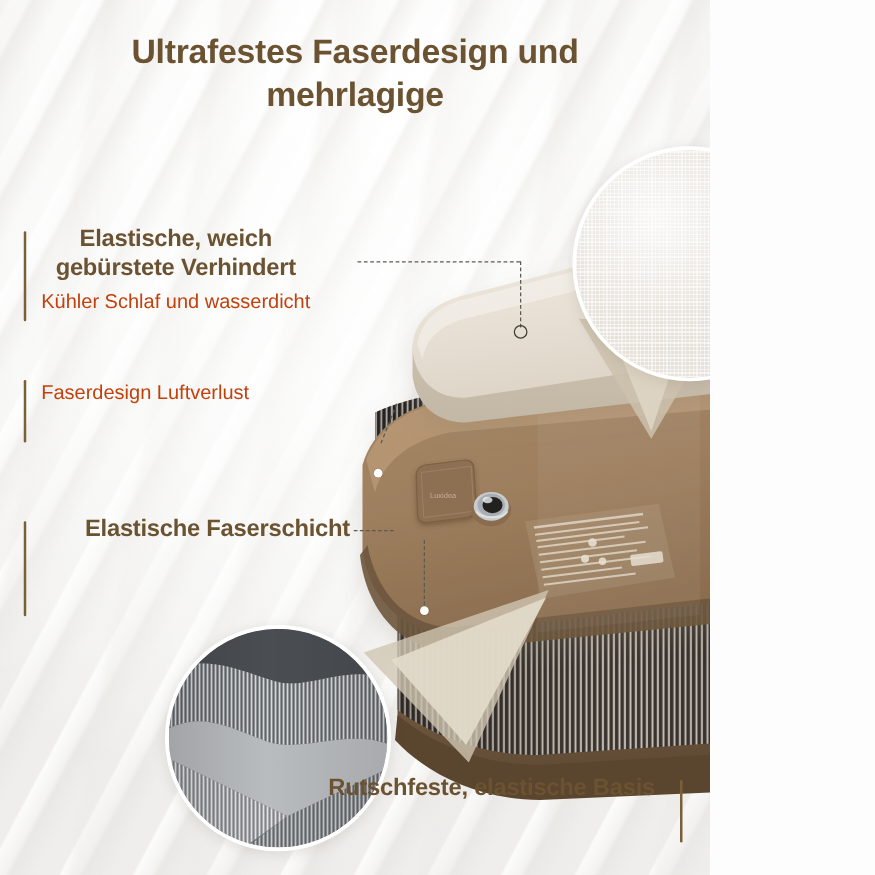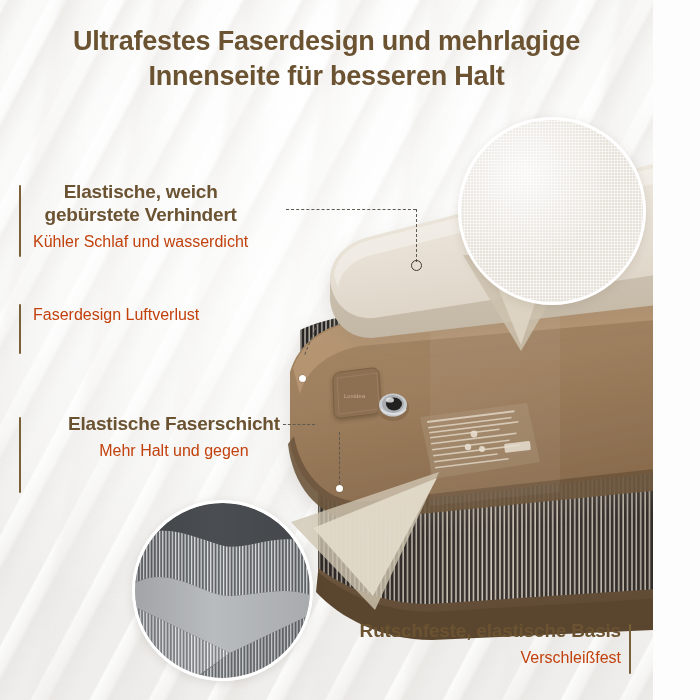--- a/index.html
+++ b/index.html
@@ -1,21 +1,21 @@
 <!DOCTYPE html>
 <html><head>
 <meta charset="utf-8">
 <style>
   html,body{margin:0;padding:0;}
   body{
     width:700px;height:700px;overflow:hidden;
     font-family:"Liberation Sans", sans-serif;
     background:#fdfdfd;
   }
-  #stage{position:relative;width:653px;height:700px;overflow:hidden;background:#fbfbfb;}
+  #stage{position:relative;width:568px;height:700px;overflow:hidden;background:#fbfbfb;}
 
   
   .bg-base{position:absolute;inset:0;background:
       radial-gradient(120% 80% at 50% 10%, #ffffff 0%, #f7f7f6 55%, #efeeec 100%);}
   .bg-streaks{position:absolute;inset:-20%;
     background:repeating-linear-gradient(118deg,
        rgba(255,255,255,0) 0px,
        rgba(255,255,255,0) 16px,
        rgba(255,255,255,.95) 18px,
        rgba(255,255,255,.35) 30px,
@@ -40,21 +40,21 @@
   .title .l2{display:block;}
 
   
   .callout{position:absolute;}
   .callout .bar{position:absolute;left:0;top:4px;width:2px;background:#7a6038;border-radius:1px;}
   .callout.left .txt{padding-left:14px;text-align:center;}
   .callout .head{color:#6b5332;font-weight:bold;font-size:19px;line-height:1.2;letter-spacing:-.2px;}
   .callout .sub{color:#c2410c;font-size:16px;line-height:1.25;margin-top:5px;}
   .callout.right{text-align:right;}
   .callout.right .bar{left:auto;right:0;}
-  .callout.right .txt{padding-right:10px;}
+  .callout.right .txt{padding-right:22px;}
 
   #c1{left:19px;top:181px;}
   #c1 .bar{height:72px;}
   #c2{left:19px;top:300px;}
   #c2 .bar{height:50px;}
   #c3{left:19px;top:413px;padding-left:35px;}
   #c3 .bar{height:76px;}
   #c4{right:22px;top:620px;}
   #c4 .bar{height:50px;}
 
@@ -301,21 +301,20 @@
   </div>
 
   <div class="lead">
     <div class="dashH" style="left:283px;top:424px;width:32px;"></div>
     <div class="dashV" style="left:339px;top:432px;height:52px;"></div>
     <div class="dot-fill" style="left:336px;top:485px;"></div>
   </div>
 
   <div class="title">
     <span>Ultrafestes Faserdesign und mehrlagige</span>
-    <span class="l2">Innenseite für besseren Halt</span>
   </div>
 
   <div class="callout left" id="c1">
     <div class="bar"></div>
     <div class="txt">
       <div class="head">
         <span>Elastische, weich</span><br>
         <span>gebürstete Verhindert</span>
       </div>
       <div class="sub">Kühler Schlaf und wasserdicht</div>
@@ -327,26 +326,25 @@
     <div class="txt">
       <div class="sub">Faserdesign Luftverlust</div>
     </div>
   </div>
 
   <div class="callout left" id="c3">
     <div class="bar"></div>
     <div class="txt">
       <div class="head">Elastische Faserschicht</div>
       <div class="sub">
-        <span>Mehr Halt und gegen</span><br>
+        <br>
       </div>
     </div>
   </div>
 
   <div class="callout right" id="c4">
     <div class="bar"></div>
     <div class="txt">
       <div class="head">Rutschfeste, elastische Basis</div>
-      <div class="sub">Verschleißfest</div>
     </div>
   </div>
 
 </div>
 
 </body></html>

